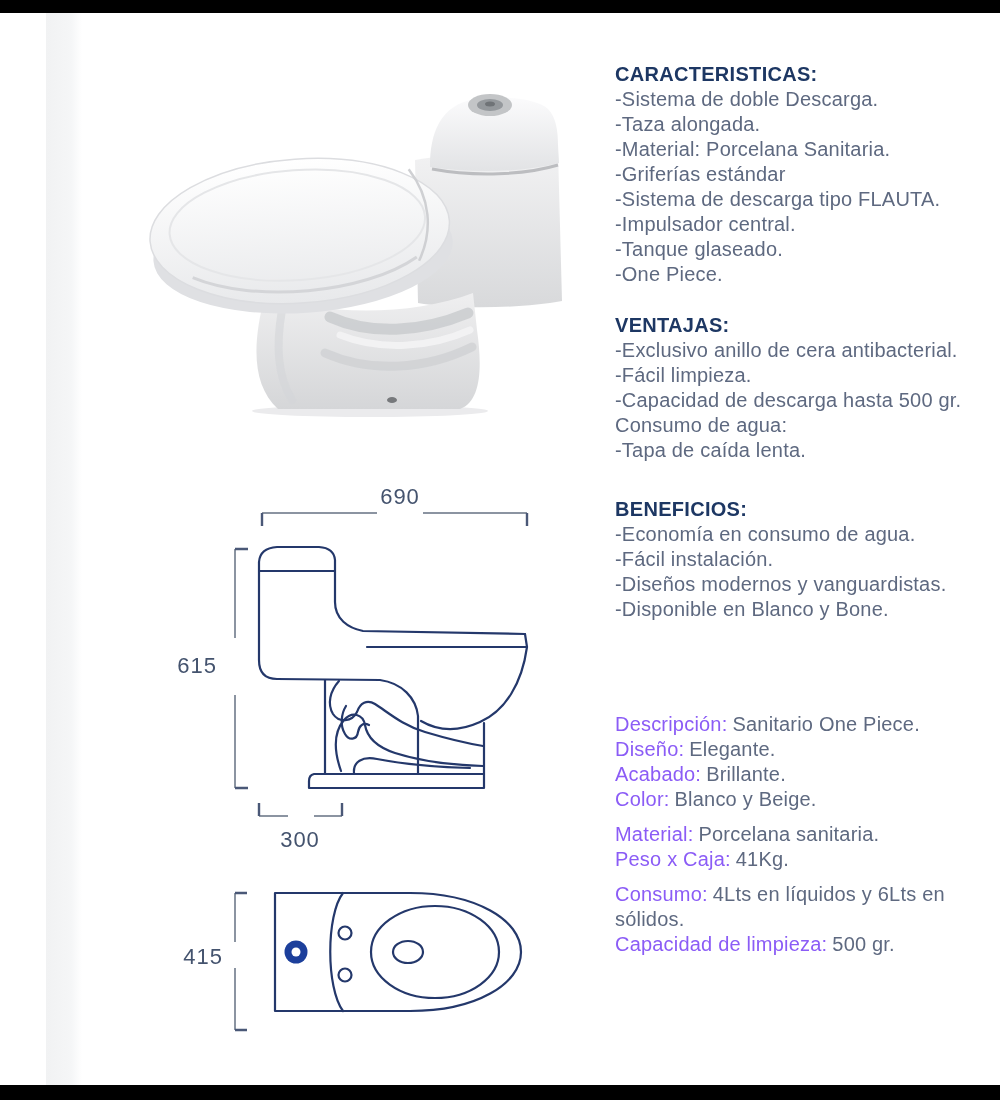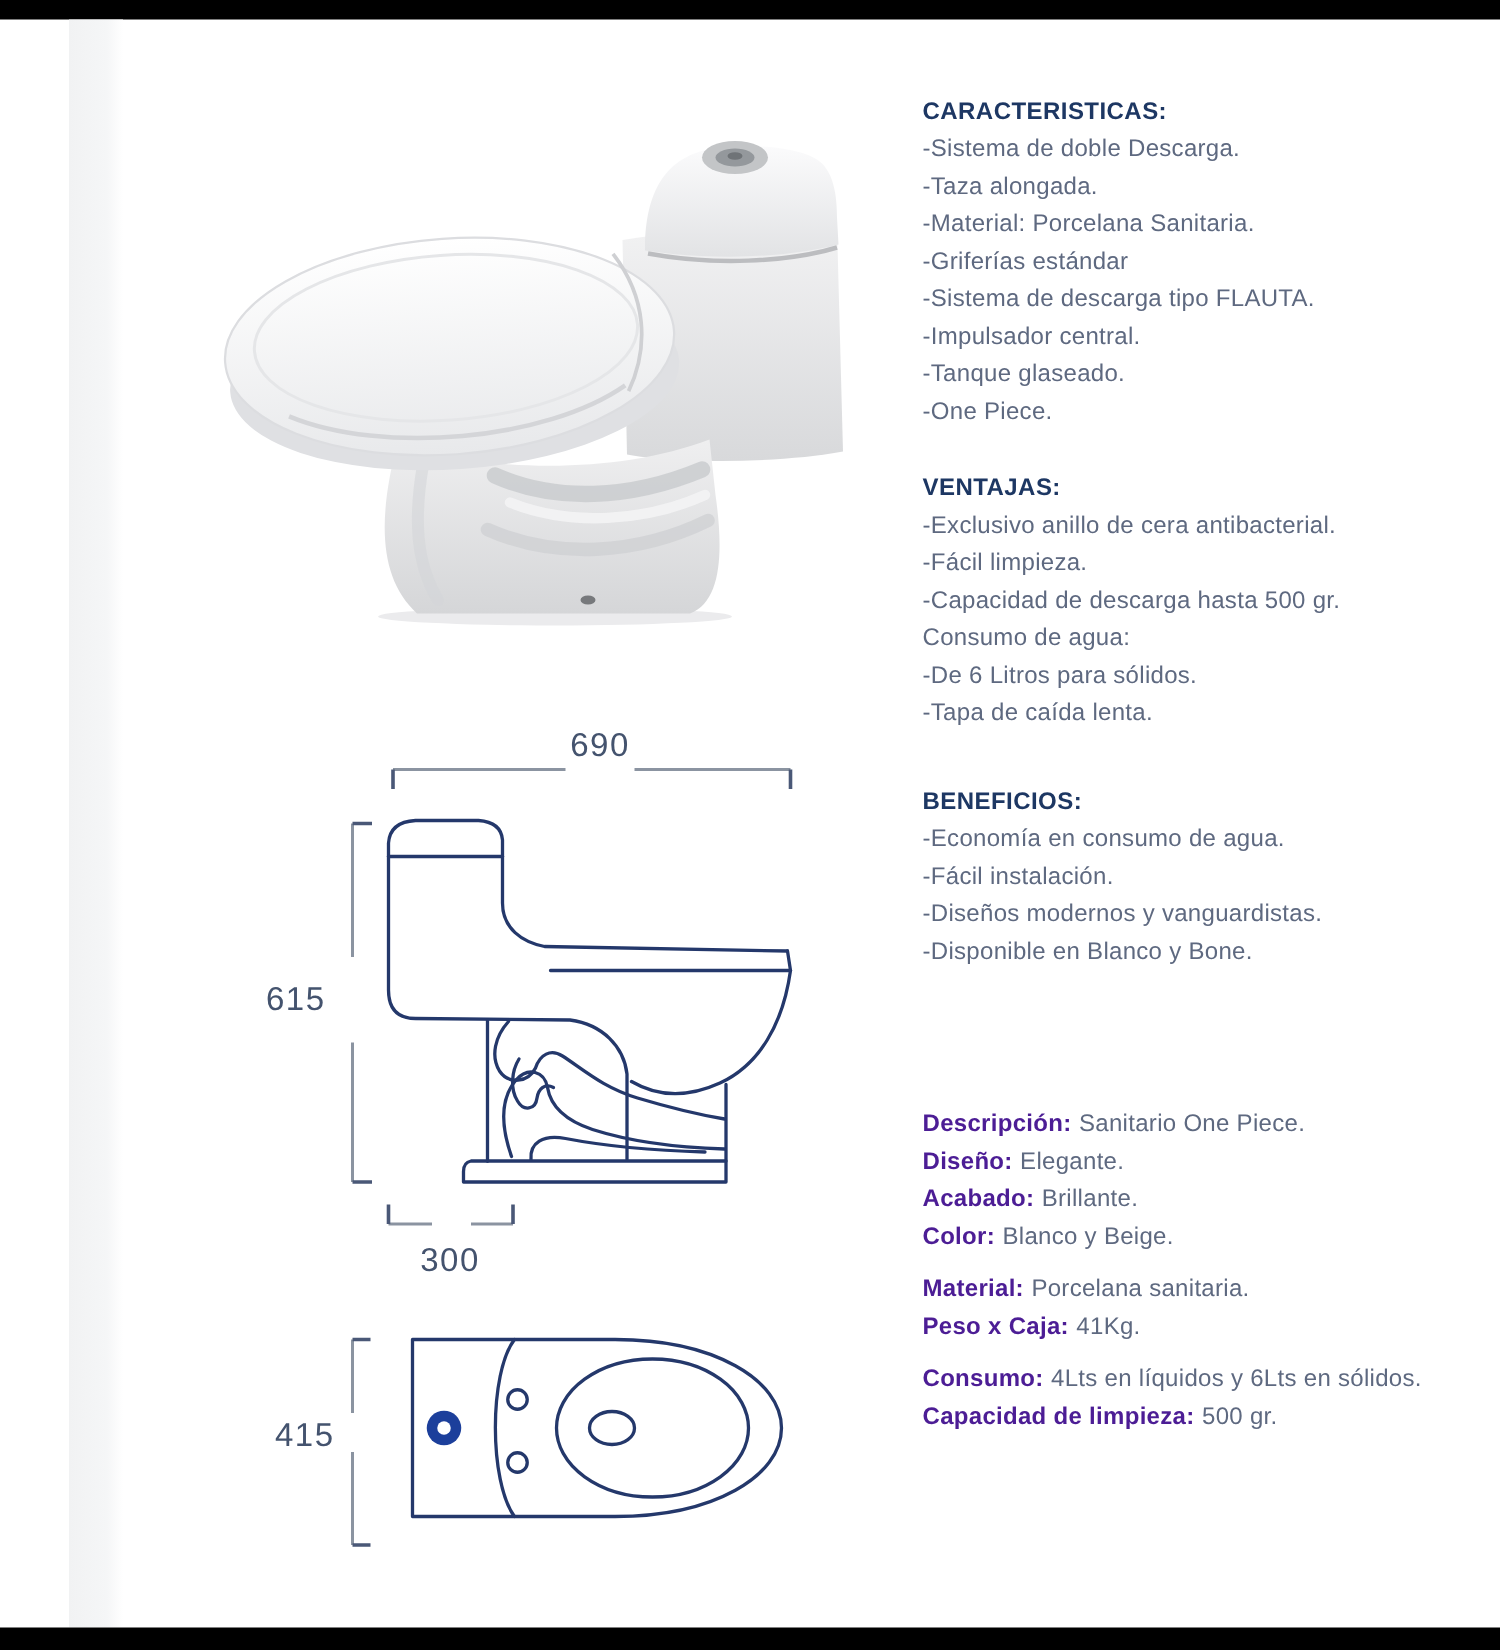--- a/index.html
+++ b/index.html
@@ -6,30 +6,30 @@
   .page{position:relative;width:1000px;height:1100px;background:#ffffff;overflow:hidden;
         font-family:"Liberation Sans", sans-serif;}
   .bar-top{position:absolute;left:0;top:0;width:1000px;height:13px;background:#000;}
   .bar-bottom{position:absolute;left:0;top:1085px;width:1000px;height:15px;background:#000;}
   .left-strip{position:absolute;left:46px;top:13px;width:36px;height:1072px;
               background:linear-gradient(90deg,#f1f2f3 0%,#f5f6f7 70%,#ffffff 100%);}
   .photo{position:absolute;left:130px;top:55px;width:450px;height:365px;}
   .side-drawing{position:absolute;left:155px;top:470px;width:420px;height:390px;}
   .plan-drawing{position:absolute;left:180px;top:880px;width:400px;height:190px;}
   .right-col{position:absolute;left:615px;top:62px;width:380px;color:#5e6980;
-             font-size:16px;line-height:25px;letter-spacing:.2px;}
+             font-size:20px;line-height:25px;letter-spacing:.2px;}
   .sec-title{font-weight:bold;color:#1d3763;letter-spacing:.3px;}
   .sec{margin:0;padding:0;}
   .sec ul{list-style:none;margin:0;padding:0;}
   .sec-ventajas{margin-top:26px;}
   .sec-beneficios{margin-top:34px;}
   .specs{margin-top:90px;}
   .spec-group{margin-bottom:10px;}
   .spec-row{margin:0;}
-  .lbl{font-weight:bold;color:#4c1d95;margin-right:5px;}
+  .lbl{font-weight:normal;color:#8b5cf6;margin-right:5px;}
   .dim-text{font-size:22px;fill:#44536e;letter-spacing:1px;}
   .dim-line{stroke:#8b94a1;stroke-width:2;fill:none;}
   .dim-tick{stroke:#4a5877;stroke-width:2.4;fill:none;}
   .draw{stroke:#24386b;stroke-width:2.2;fill:none;stroke-linecap:round;stroke-linejoin:round;}
 </style>
 </head>
 <body>
 
 <div class="page">
 
@@ -144,21 +144,20 @@
       </ul>
     </div>
 
     <div class="sec sec-ventajas">
       <div class="sec-title">VENTAJAS:</div>
       <ul>
         <li>-Exclusivo anillo de cera antibacterial.</li>
         <li>-Fácil limpieza.</li>
         <li>-Capacidad de descarga hasta 500 gr.</li>
         <li>Consumo de agua:</li>
-        <li>-De 6 Litros para sólidos.</li>
         <li>-Tapa de caída lenta.</li>
       </ul>
     </div>
 
     <div class="sec sec-beneficios">
       <div class="sec-title">BENEFICIOS:</div>
       <ul>
         <li>-Economía en consumo de agua.</li>
         <li>-Fácil instalación.</li>
         <li>-Diseños modernos y vanguardistas.</li>

